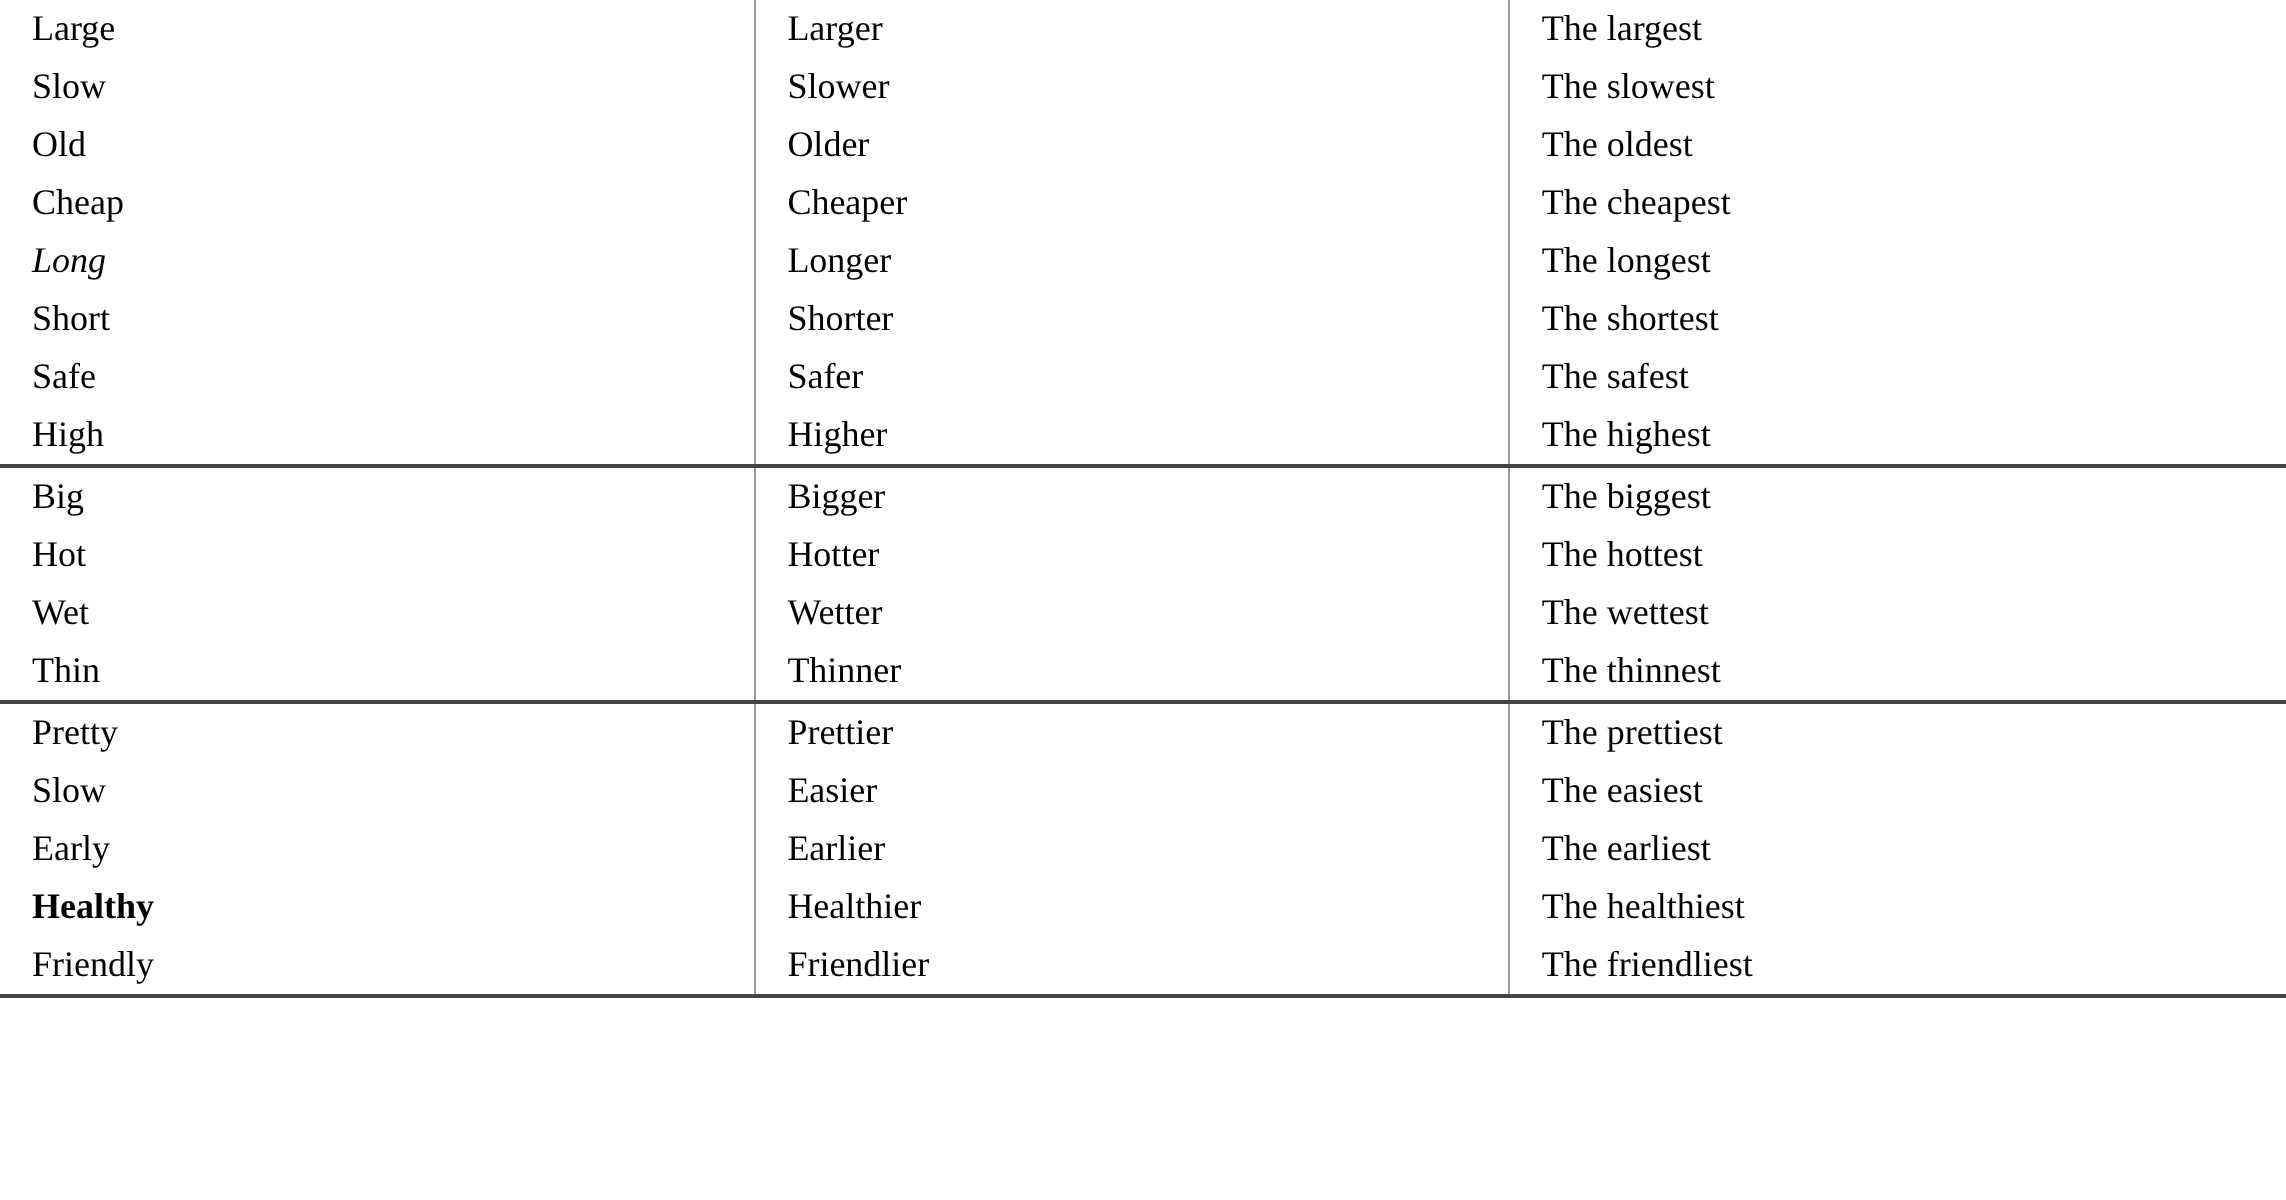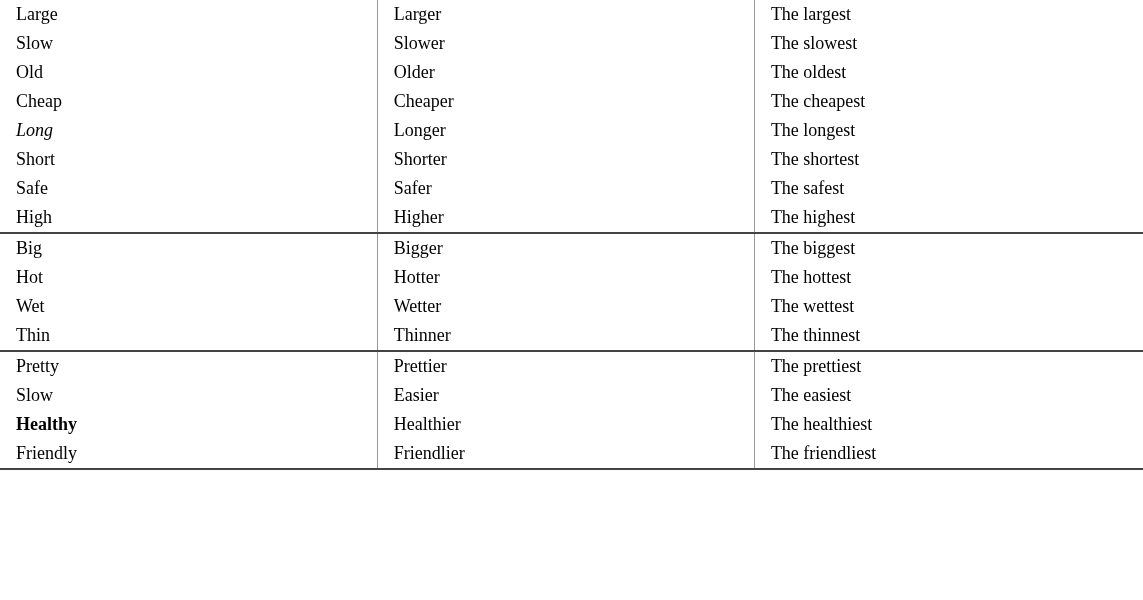--- a/index.html
+++ b/index.html
@@ -137,20 +137,25 @@
           <td style="border-right: 1px solid rgb(153, 153, 153);">Pretty</td>
           <td style="border-right: 1px solid rgb(153, 153, 153);">Prettier</td>
           <td>The prettiest</td>
         </tr>
         <tr>
           <td style="border-right: 1px solid rgb(153, 153, 153);">Slow</td>
           <td style="border-right: 1px solid rgb(153, 153, 153);">Easier</td>
           <td>The easiest</td>
         </tr>
         <tr>
+          <td style="border-right: 1px solid rgb(153, 153, 153);">Early</td>
+          <td style="border-right: 1px solid rgb(153, 153, 153);">Earlier</td>
+          <td>The earliest</td>
+        </tr>
+        <tr>
           <td style="border-right: 1px solid rgb(153, 153, 153); font-weight: bold;">Healthy</td>
           <td style="border-right: 1px solid rgb(153, 153, 153);">Healthier</td>
           <td>The healthiest</td>
         </tr>
         <tr class="group-3-end">
           <td style="border-bottom: 2.5px solid rgb(68, 68, 68); border-right: 1px solid rgb(153, 153, 153);">Friendly</td>
           <td style="border-bottom: 2.5px solid rgb(68, 68, 68); border-right: 1px solid rgb(153, 153, 153); margin-top: 15px;">Friendlier</td>
           <td style="border-bottom: 2.5px solid rgb(68, 68, 68);">The friendliest</td>
         </tr>
       </tbody>

